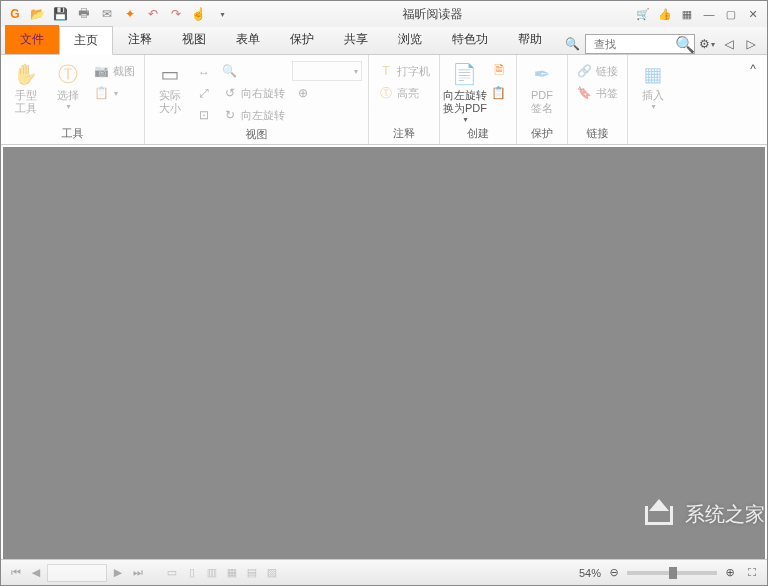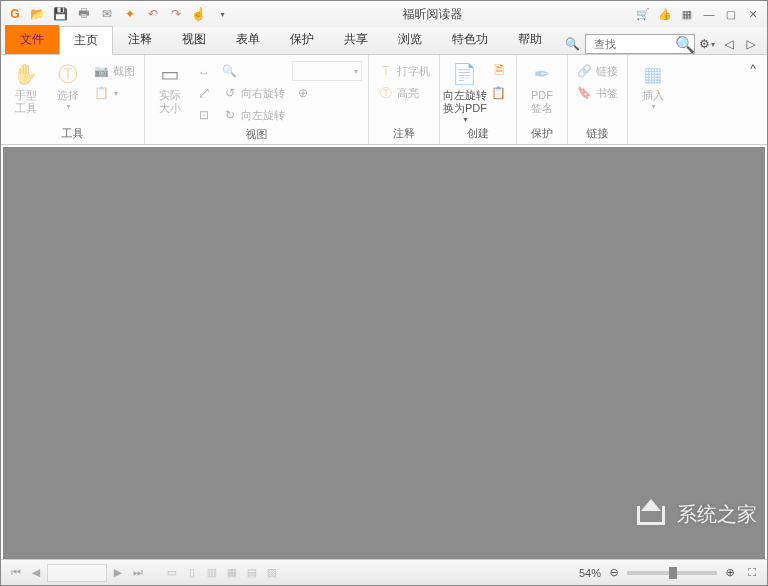--- a/index.html
+++ b/index.html
@@ -31,21 +31,21 @@
 .small-icon { width: 16px; height: 16px; display: flex; align-items: center; justify-content: center; font-size: 12px; }
 .canvas { position: absolute; top: 146px; left: 2px; right: 2px; bottom: 26px; background: #8c8c8c; }
 .statusbar { position: absolute; bottom: 0; left: 0; right: 0; height: 26px; background: linear-gradient(#f8f8f8,#e8e8e8); border-top: 1px solid #ccc; display: flex; align-items: center; padding: 0 6px; gap: 6px; font-size: 11px; color: #555; }
 .nav-cluster { display: flex; gap: 2px; }
 .nav-btn { width: 18px; height: 18px; display: flex; align-items: center; justify-content: center; cursor: pointer; }
 .page-input { width: 60px; height: 18px; border: 1px solid #bbb; background: #fff; }
 .sb-right { margin-left: auto; display: flex; align-items: center; gap: 4px; }
 .zoom-slider { width: 90px; height: 4px; background: #ccc; position: relative; }
 .zoom-thumb { position: absolute; left: 42px; top: -4px; width: 8px; height: 12px; background: #888; }
 .view-btn { width: 18px; height: 18px; display: flex; align-items: center; justify-content: center; cursor: pointer; color: #888; }
-.watermark { position: absolute; right: 8px; bottom: 30px; font-size: 20px; color: #fff; text-shadow: 0 0 4px rgba(0,0,0,0.3); display: flex; align-items: center; gap: 4px; opacity: 0.85; }
+.watermark { position: absolute; right: 0; bottom: 30px; font-size: 20px; color: #fff; text-shadow: 0 0 4px rgba(0,0,0,0.3); display: flex; align-items: center; gap: 4px; opacity: 0.85; }
 .wm-icon { width: 40px; height: 30px; position: relative; }
 .wm-icon::before { content:''; position:absolute; left:4px; bottom:4px; width:22px; height:16px; border:3px solid #fff; border-top:none; }
 .wm-icon::after { content:''; position:absolute; left:8px; top:0; width:0; height:0; border-left:10px solid transparent; border-right:10px solid transparent; border-bottom:12px solid #fff; }
 .tri-down { font-size: 8px; color: #666; margin-left: 1px; }
 </style>
 </head>
 <body>
 
 <div class="qat">
   <div class="qat-left">

